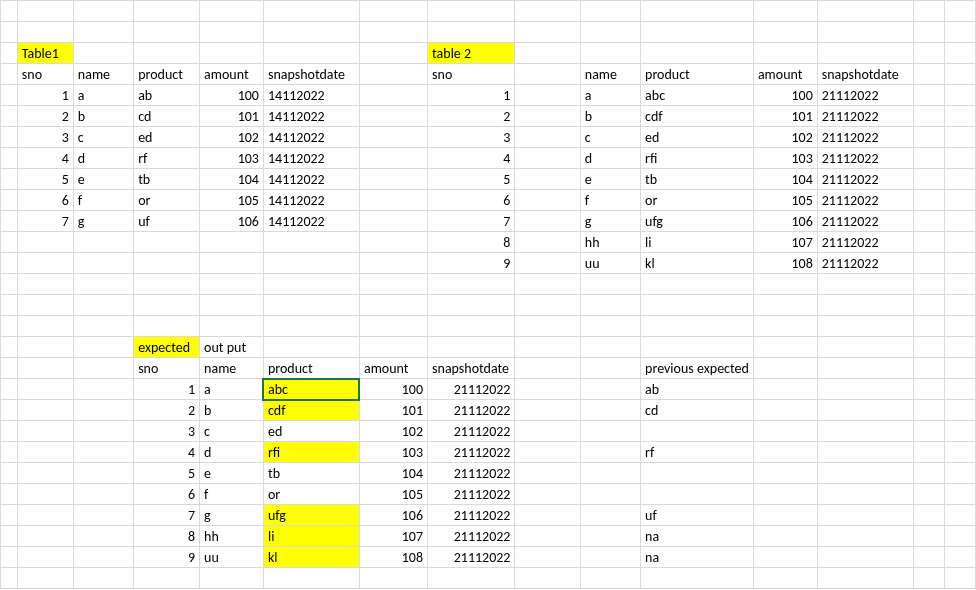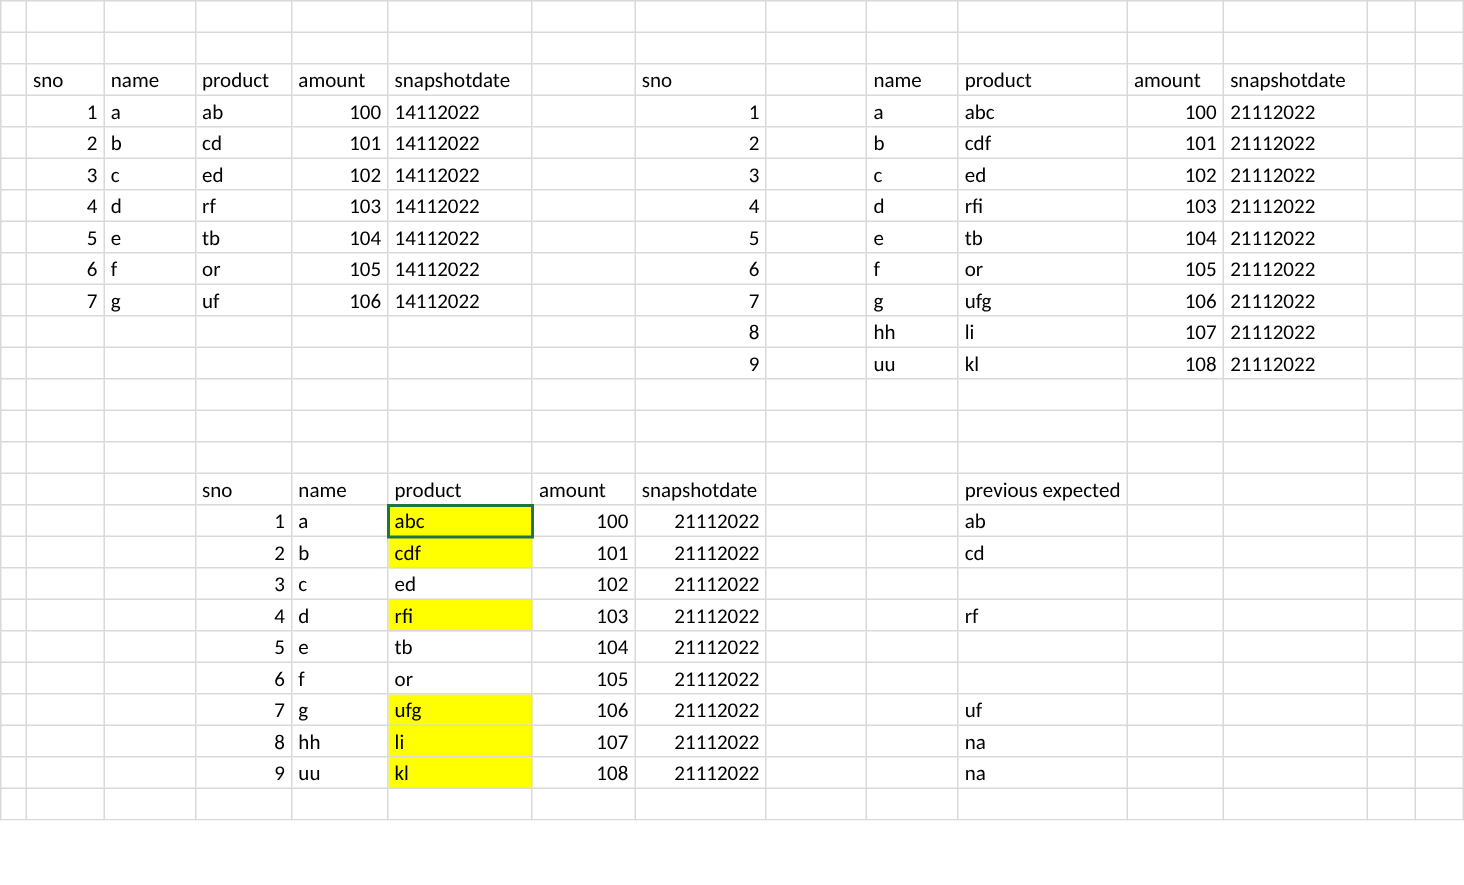--- a/index.html
+++ b/index.html
@@ -99,20 +99,37 @@
         <td></td>
         <td></td>
         <td></td>
         <td></td>
         <td></td>
         <td></td>
         <td></td>
       </tr>
       <tr>
         <td></td>
+        <td class="hl">Table1</td>
+        <td></td>
+        <td></td>
+        <td></td>
+        <td></td>
+        <td></td>
+        <td class="hl">table 2</td>
+        <td></td>
+        <td></td>
+        <td></td>
+        <td></td>
+        <td></td>
+        <td></td>
+        <td></td>
+      </tr>
+      <tr>
+        <td></td>
         <td>sno</td>
         <td>name</td>
         <td>product</td>
         <td>amount</td>
         <td>snapshotdate</td>
         <td></td>
         <td>sno</td>
         <td></td>
         <td>name</td>
         <td>product</td>
@@ -322,20 +339,37 @@
         <td></td>
         <td></td>
         <td></td>
         <td></td>
         <td></td>
       </tr>
       <tr>
         <td></td>
         <td></td>
         <td></td>
+        <td class="hl">expected</td>
+        <td>out put</td>
+        <td></td>
+        <td></td>
+        <td></td>
+        <td></td>
+        <td></td>
+        <td></td>
+        <td></td>
+        <td></td>
+        <td></td>
+        <td></td>
+      </tr>
+      <tr>
+        <td></td>
+        <td></td>
+        <td></td>
         <td>sno</td>
         <td>name</td>
         <td>product</td>
         <td>amount</td>
         <td>snapshotdate</td>
         <td></td>
         <td></td>
         <td>previous expected</td>
         <td></td>
         <td></td>

